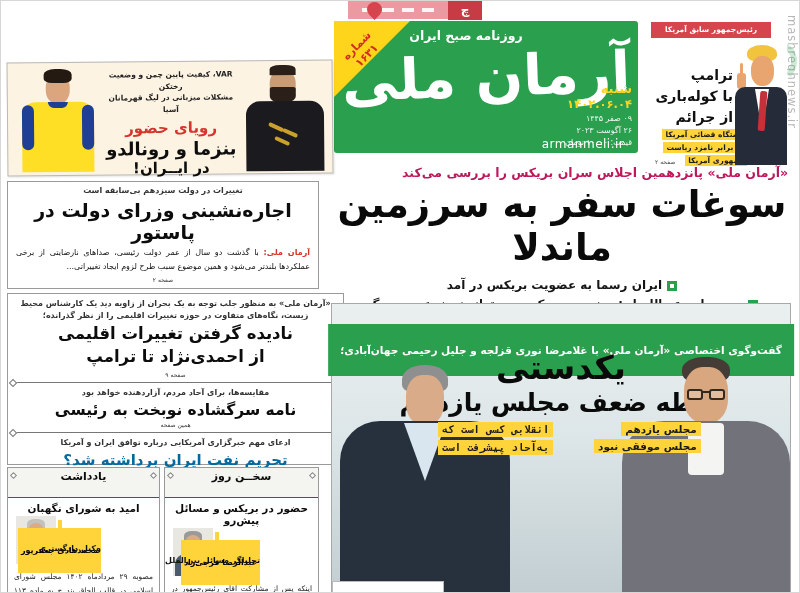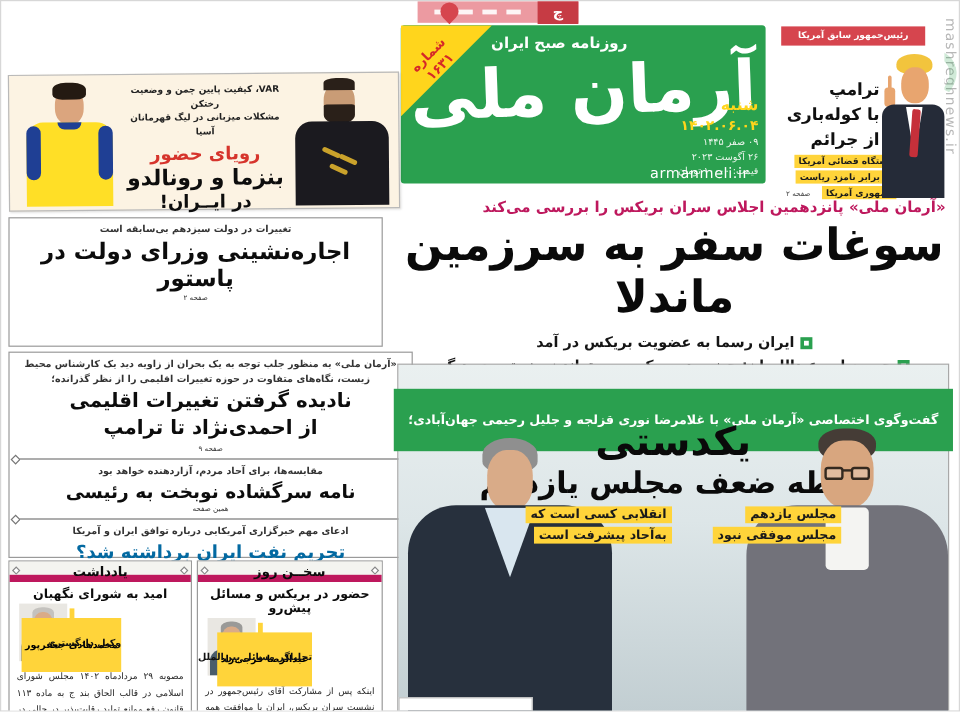--- a/index.html
+++ b/index.html
@@ -118,21 +118,21 @@
   .b4-h { text-align:center; font-size:15px; font-weight:bold; color:#0369a1; margin-top:2px; }
   .sep { position:relative; border-top:1px solid #777; margin:4px -4px; }
   .sep::before, .sep::after { content:""; position:absolute; top:-3px; width:4px; height:4px;
         border:1px solid #777; background:#fff; transform:rotate(45deg); }
   .sep::before { right:-2px; } .sep::after { left:-2px; }
 
   
   .op-box { position:absolute; top:466px; height:127px; background:#fff; border:1px solid #9a9a9a; }
   #sokhan { left:163px; width:155px; }
   #yaddasht { left:6px; width:153px; }
-  .op-hd { position:relative; height:17px; border-bottom:6px solid #be185d; background:#f4f4f0;
+  .op-hd { position:relative; height:30px; border-bottom:1px solid #be185d; background:#f4f4f0;
            text-align:center; font-size:11px; font-weight:bold; line-height:17px; color:#0b0b0b; }
   .op-hd i { position:absolute; top:5px; width:5px; height:5px; border:1px solid #888; background:#fff;
              transform:rotate(45deg); }
   .op-hd i.l { left:3px; } .op-hd i.r { right:3px; }
   .op-headline { text-align:center; font-size:10.5px; font-weight:bold; margin-top:4px; color:#0c0c0c; }
   .op-row { position:relative; height:52px; margin-top:2px; }
   .op-photo { position:absolute; left:8px; top:0; width:40px; height:48px; background:#e9e7e2; overflow:hidden; }
   .op-ybar { position:absolute; left:50px; top:4px; width:4px; height:40px; background:#ffd43a; }
   .p-hair { position:absolute; left:11px; top:3px; width:18px; height:10px; border-radius:45% 45% 0 0; }
   .p-face { position:absolute; left:12px; top:7px; width:16px; height:19px; background:#d9ab88; border-radius:45%; }
@@ -169,21 +169,21 @@
   .glasses { position:absolute; left:64px; top:32px; width:40px; height:12px; }
   .lens { position:absolute; top:0; width:16px; height:11px; border:2px solid #34291f; border-radius:3px; background:rgba(255,255,255,.25); }
   .lens.l { left:1px; } .lens.r { right:1px; }
   .bridge { position:absolute; left:16px; top:2px; width:8px; height:2px; background:#34291f; }
   .ivr-suit { position:absolute; left:0; top:64px; width:168px; height:172px; background:#72727a;
               border-radius:42px 42px 0 0; }
   .ivr-shirt { position:absolute; left:66px; top:66px; width:36px; height:52px; background:#f4f4f2; border-radius:4px; }
   .q { position:absolute; top:118px; }
   .q span { display:block; background:#ffd43a; color:#1a1a1a; font-size:10.5px; font-weight:bold;
             padding:1px 4px; margin-bottom:3px; width:fit-content; }
-  .q-left { left:106px; }
+  .q-left { left:106px;font-family:Liberation Mono, monospace; }
   .q-right { left:262px; }
   .iv-whitebox { position:absolute; left:0; bottom:0; width:112px; height:12px; background:#fff; border:1px solid #bbb; }
 </style>
 </head>
 <body>
 
 <div id="page">
 
   <div class="site-strip">
     <span class="dash" style="left:14px"></span>
@@ -279,20 +279,24 @@
       <span class="gsq"></span><span>حسین امیرعبداللهیان: حضور در بریکس، می‌تواند زمینه توسعه دیگر راهبردهای کلان دولت را فراهم کند</span>
     </div>
     <div class="m-rule">
       <span class="m-page">صفحه ۲</span>
     </div>
   </div>
 
   <div id="box1" class="lc-box">
     <div class="k8">تغییرات در دولت سیزدهم بی‌سابقه است</div>
     <div class="b1-headline">اجاره‌نشینی وزرای دولت در پاستور</div>
+    <div class="b1-body">
+      <span class="red-lead">آرمان ملی:</span>
+      <span>با گذشت دو سال از عمر دولت رئیسی، صداهای نارضایتی از برخی عملکردها بلندتر می‌شود و همین موضوع سبب طرح لزوم ایجاد تغییراتی...</span>
+    </div>
     <div class="tiny-page">صفحه ۲</div>
   </div>
 
   <div id="box2" class="lc-box">
     <div class="k8">«آرمان ملی» به منظور جلب توجه به یک بحران از زاویه دید یک کارشناس محیط زیست، نگاه‌های متفاوت در حوزه تغییرات اقلیمی را از نظر گذرانده؛</div>
     <div class="b2-h">نادیده گرفتن تغییرات اقلیمی</div>
     <div class="b2-h">از احمدی‌نژاد تا ترامپ</div>
     <div class="tiny-page">صفحه ۹</div>
     <div class="sep"></div>
     <div class="k8">مقایسه‌ها، برای آحاد مردم، آزاردهنده خواهد بود</div>

